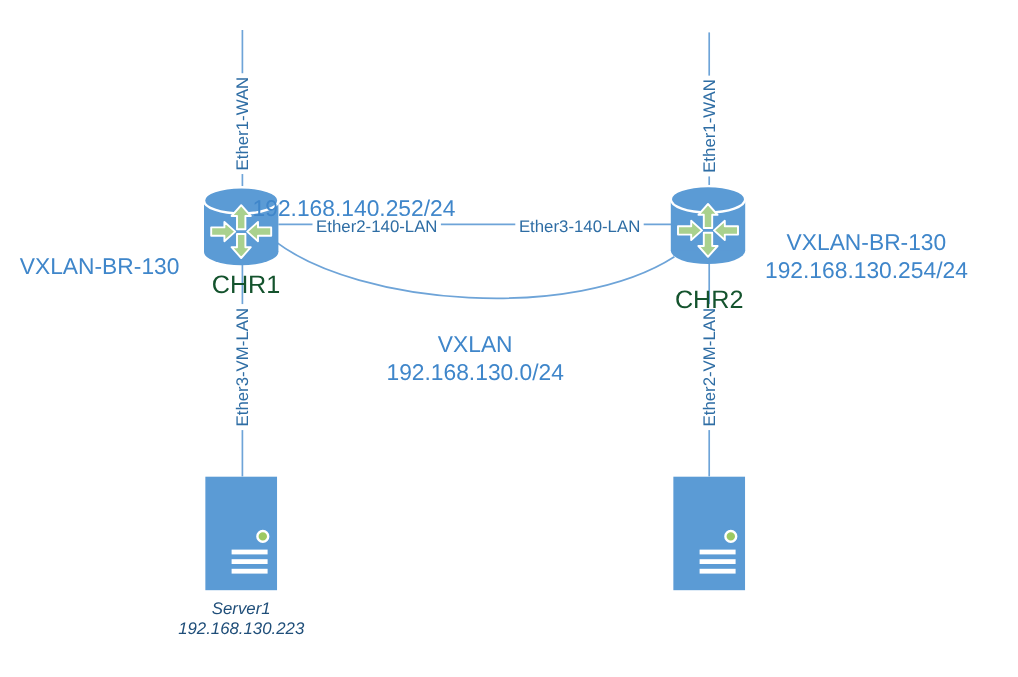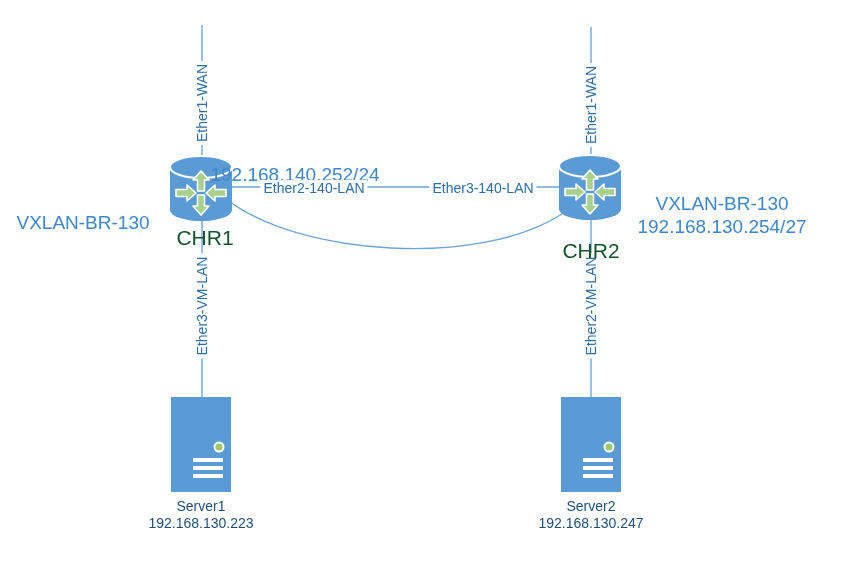--- a/index.html
+++ b/index.html
@@ -9,21 +9,21 @@
   }
   svg.wires{position:absolute;left:0;top:0;width:848px;height:564px;}
   .node{position:absolute;}
   .label{
     position:absolute;transform:translate(-50%,-50%);
     white-space:nowrap;line-height:1.15;text-align:center;
   }
   .lbl-light{color:#3f86ca;font-size:19px;margin-top:20px;}
   .lbl-link{color:#2e6da4;font-size:14px;background:#fff;padding:0 3px;}
   .lbl-dark{color:#14532d;font-size:21px;}
-  .lbl-server{color:#1f4e79;font-size:14px;}
+  .lbl-server{color:#1f4e79;font-size:14px;font-style:italic;}
   .vrot{transform:translate(-50%,-50%) rotate(-90deg);}
   .two-line div{margin:1px 0;}
 </style>
 </head>
 <body>
 
 <div class="canvas">
 
   <svg class="wires">
     <g stroke="#6ea4d8" stroke-width="1.4" fill="none">
@@ -86,26 +86,26 @@
   <div class="label lbl-link" style="left:483px;top:188px">Ether3-140-LAN</div>
 
   <div class="label lbl-dark" style="left:205px;top:238px">CHR1</div>
   <div class="label lbl-dark" style="left:591px;top:251px">CHR2</div>
 
   <div class="label lbl-light two-line" style="left:83px;top:203px">
     <div>VXLAN-BR-130</div>
   </div>
   <div class="label lbl-light two-line" style="left:722px;top:195px">
     <div>VXLAN-BR-130</div>
-    <div>192.168.130.254/27</div>
+    <div>192.168.130.254/24</div>
   </div>
 
+  <div class="label lbl-light two-line" style="left:396px;top:280px">
+    <div>VXLAN</div>
+    <div>192.168.130.0/24</div>
+  </div>
 
   <div class="label lbl-server two-line" style="left:201px;top:515px">
     <div>Server1</div>
     <div>192.168.130.223</div>
   </div>
-  <div class="label lbl-server two-line" style="left:591px;top:515px">
-    <div>Server2</div>
-    <div>192.168.130.247</div>
-  </div>
 
 </div>
 
 </body></html>

